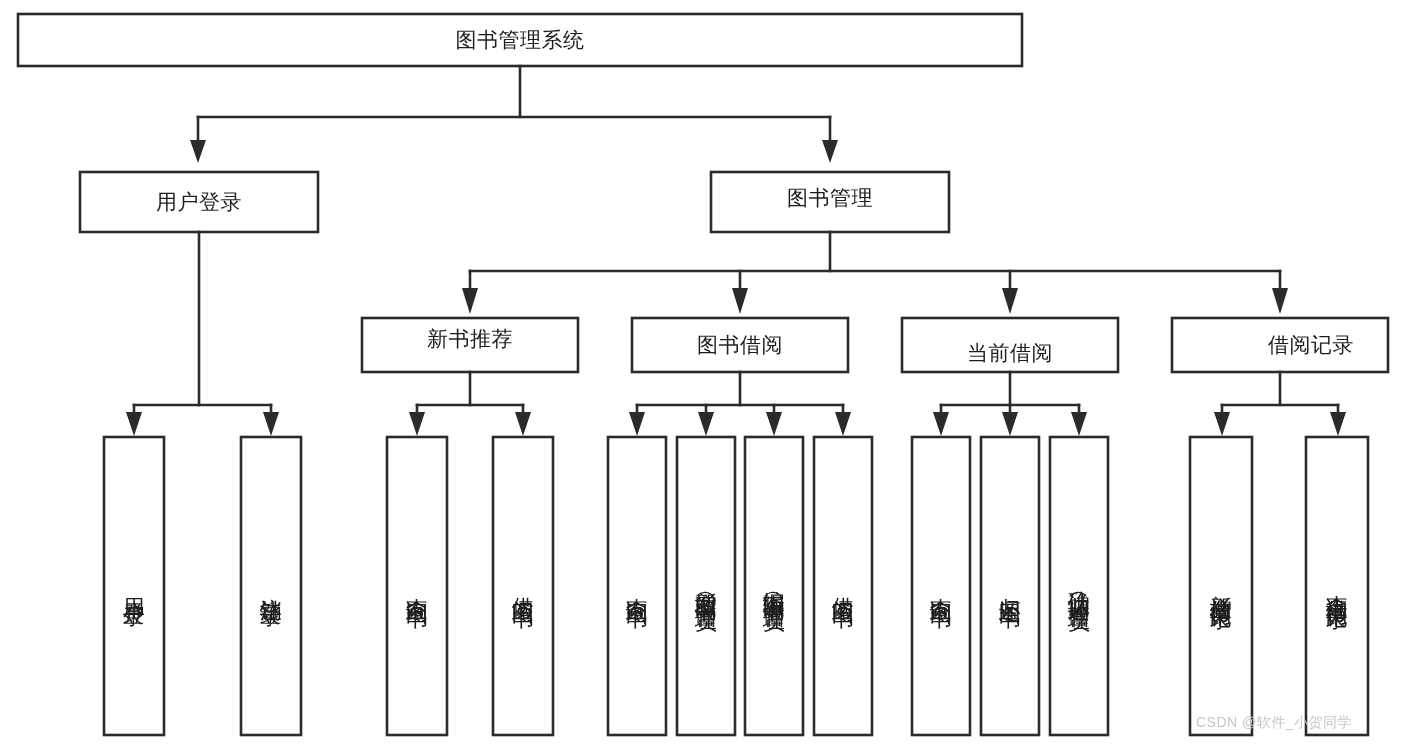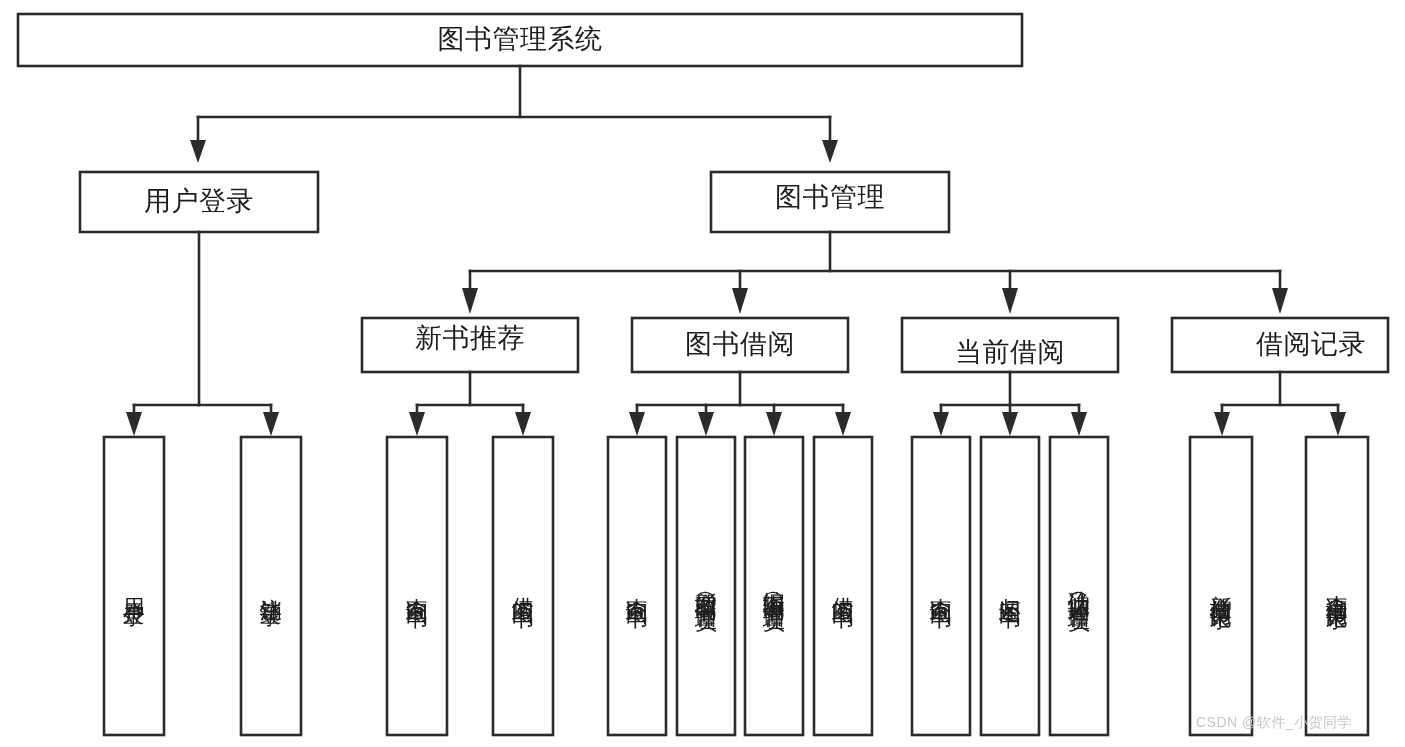--- a/index.html
+++ b/index.html
@@ -45,21 +45,21 @@
     position: absolute;
     display: flex;
     align-items: center;
     justify-content: center;
     color: #1d1d1d;
     font-family: "Liberation Sans", "DejaVu Sans", sans-serif;
     pointer-events: none;
     box-sizing: border-box;
   }
   .node-label.horiz {
-    font-size: 27px;
+    font-size: 21px;
     line-height: 1.15;
     letter-spacing: 0.5px;
   }
   .node-label.vert {
     writing-mode: vertical-rl;
     text-orientation: upright;
     font-size: 22px;
     line-height: 1.25;
     letter-spacing: 3px;
     white-space: normal;

